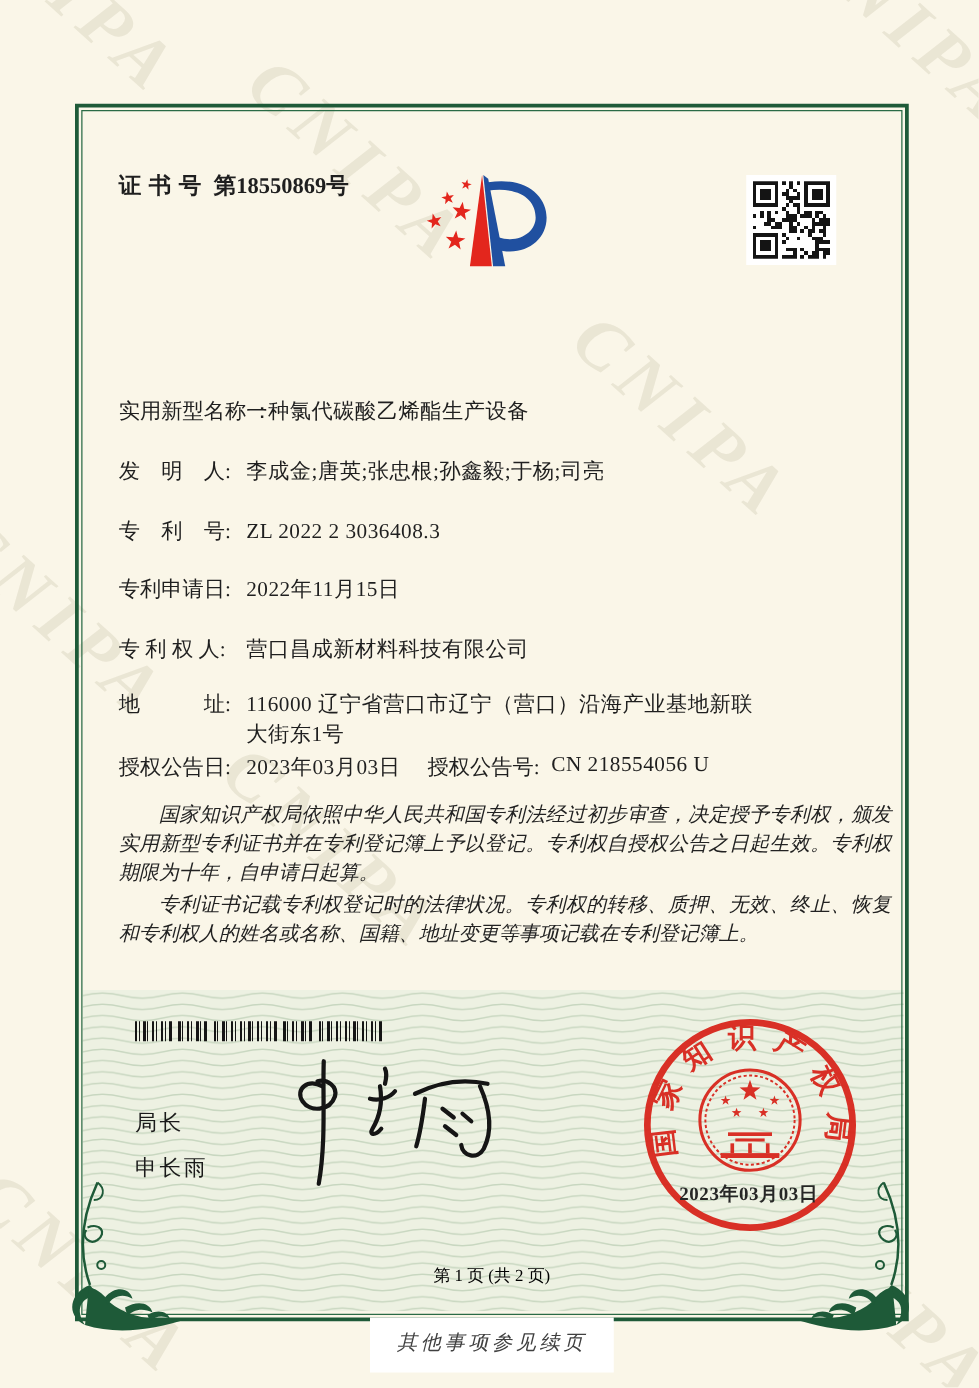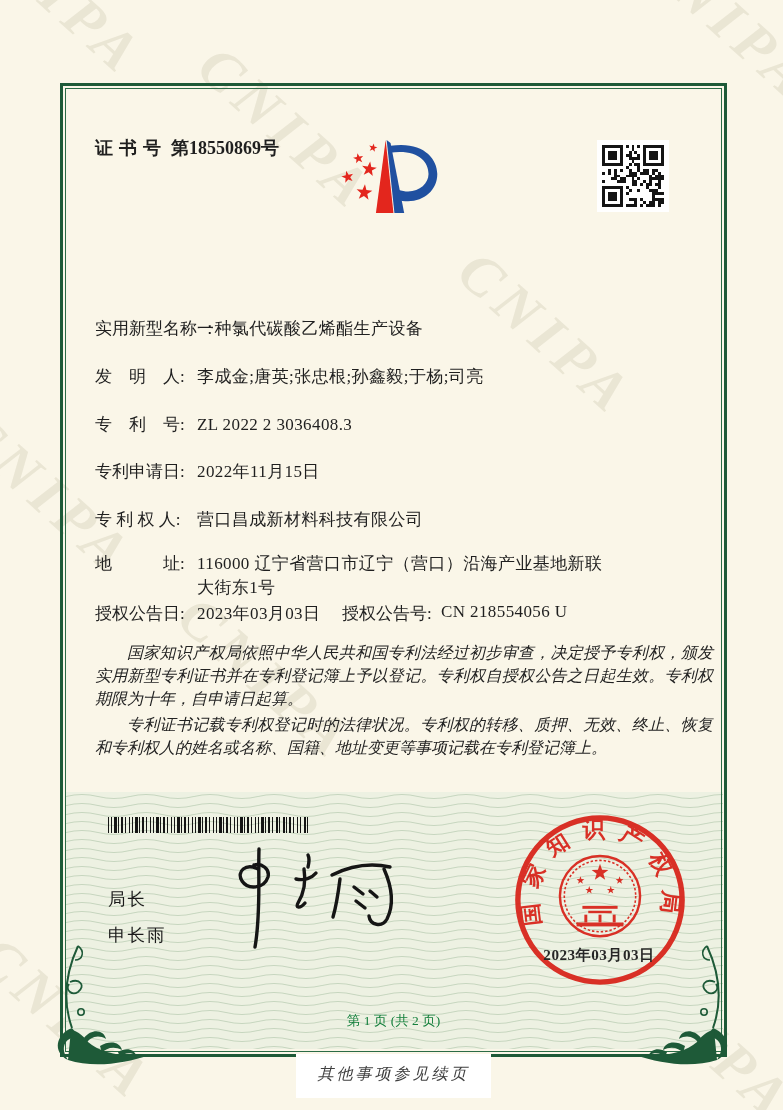--- a/index.html
+++ b/index.html
@@ -65,21 +65,21 @@
   }
   .signature{position:absolute;left:212px;top:843px;width:215px;height:112px;}
   .seal{position:absolute;left:512px;top:812px;width:176px;height:176px;}
   .seal svg{overflow:visible;}
   .seal-ring-text{font-size:23px;font-weight:bold;letter-spacing:13px;fill:#d8261c;
     font-family:"Liberation Serif","DejaVu Serif",serif;}
   .seal-date{font-size:15.5px;font-weight:bold;fill:#1c1c1c;letter-spacing:0.5px;
     font-family:"Liberation Serif","DejaVu Serif",serif;}
   .page-info{
     position:absolute;left:60px;top:1012px;width:667px;text-align:center;
-    font-size:13.5px;color:#15803d;
+    font-size:13.5px;color:#000000;
   }
   .note-patch{position:absolute;left:296px;top:1054px;width:195px;height:44px;background:#ffffff;}
   .continuation-note{
     position:absolute;left:60px;top:1064px;width:667px;text-align:center;
     font-size:16px;font-style:italic;letter-spacing:3px;color:#404040;
   }
   .flourish{position:absolute;width:110px;height:125px;z-index:5;}
   .flourish.left{left:48px;top:942px;}
   .flourish.right{left:627px;top:942px;transform:scaleX(-1);}
 </style>

